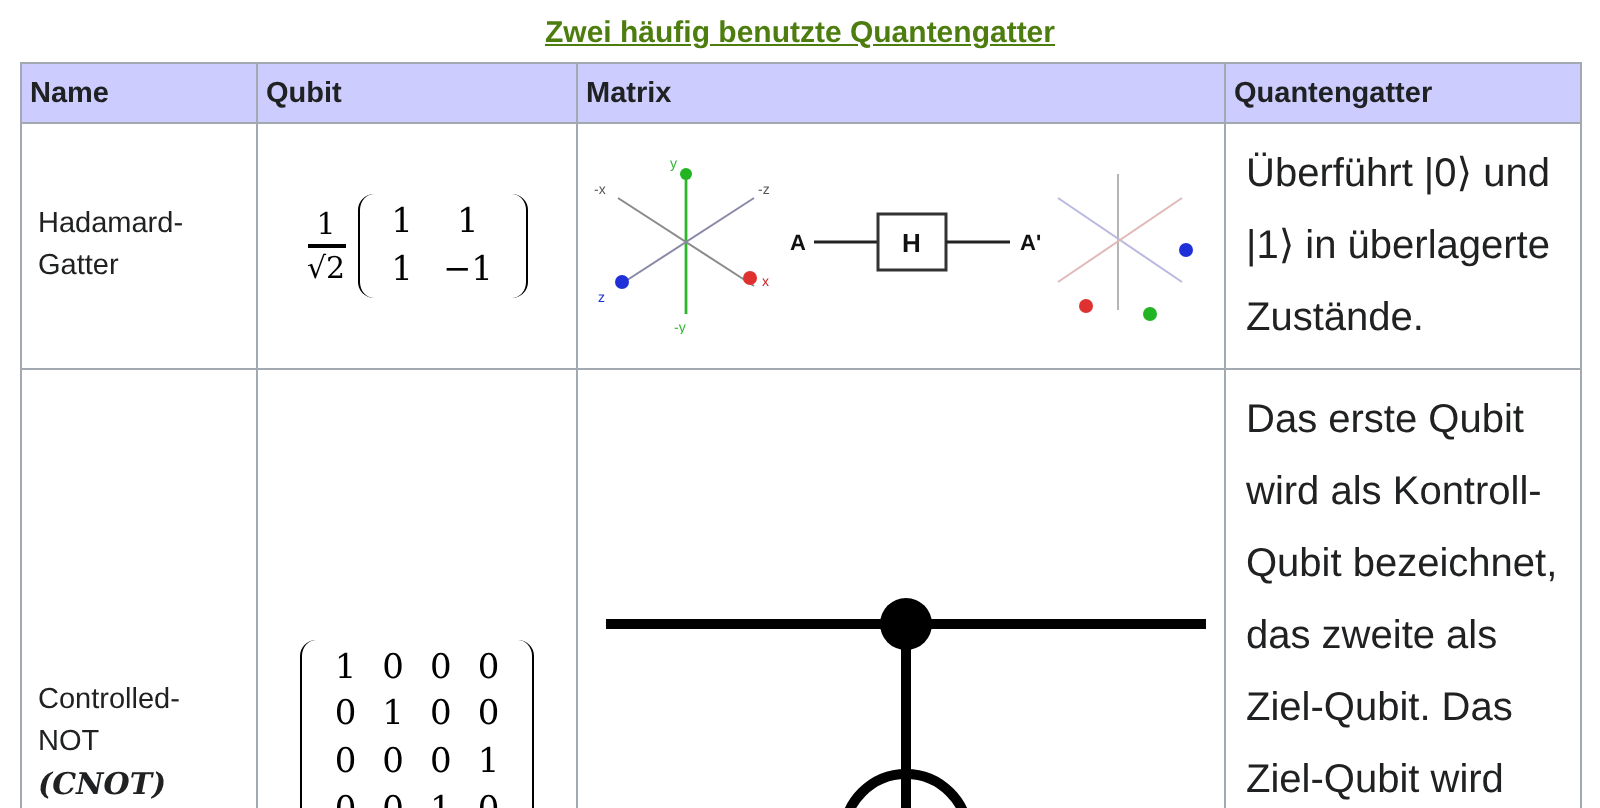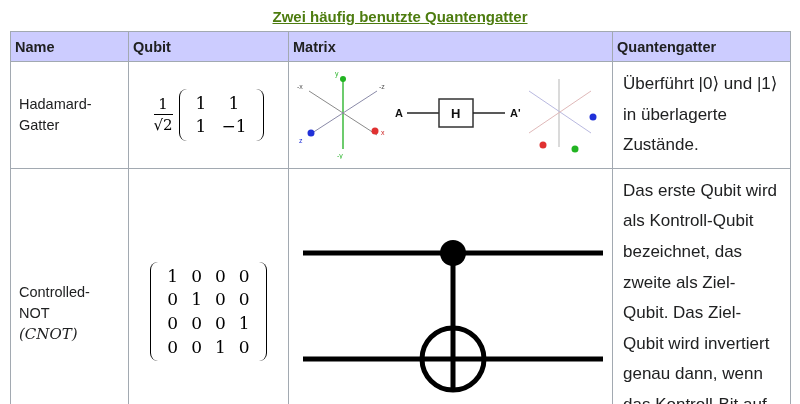--- a/index.html
+++ b/index.html
@@ -39,20 +39,21 @@
   td.name-cell {
     vertical-align:middle;
     padding:4px 8px;
     font-size:14.5px;
     line-height:1.45;
   }
   .math-name {
     font-family:"DejaVu Serif","Liberation Serif",serif;
     font-style:italic;
     font-size:15px;
+    font-weight:bold;
   }
   td.matrix-cell {
     vertical-align:middle;
     text-align:center;
     padding:4px 2px;
   }
   .mathwrap {
     display:inline-flex;
     align-items:center;
     font-family:"DejaVu Serif","Liberation Serif",serif;
@@ -83,21 +84,21 @@
   .mgrid.cols2 { grid-template-columns:repeat(2,auto); column-gap:15px; }
   .mgrid.cols4 { grid-template-columns:repeat(4,auto); column-gap:13px; }
   td.symbol-cell {
     vertical-align:middle;
     text-align:center;
     padding:2px;
   }
   td.desc-cell {
     vertical-align:top;
     padding:7px 10px;
-    font-size:17px;
+    font-size:20px;
     line-height:1.8;
   }
   td.footer-strip {
     background:#ccccff;
     height:13px;
     padding:0;
   }
   tr.row-hadamard { height:100px; }
   tr.row-cnot { height:218px; }
   svg text { font-family:"Liberation Sans","DejaVu Sans",sans-serif; }

